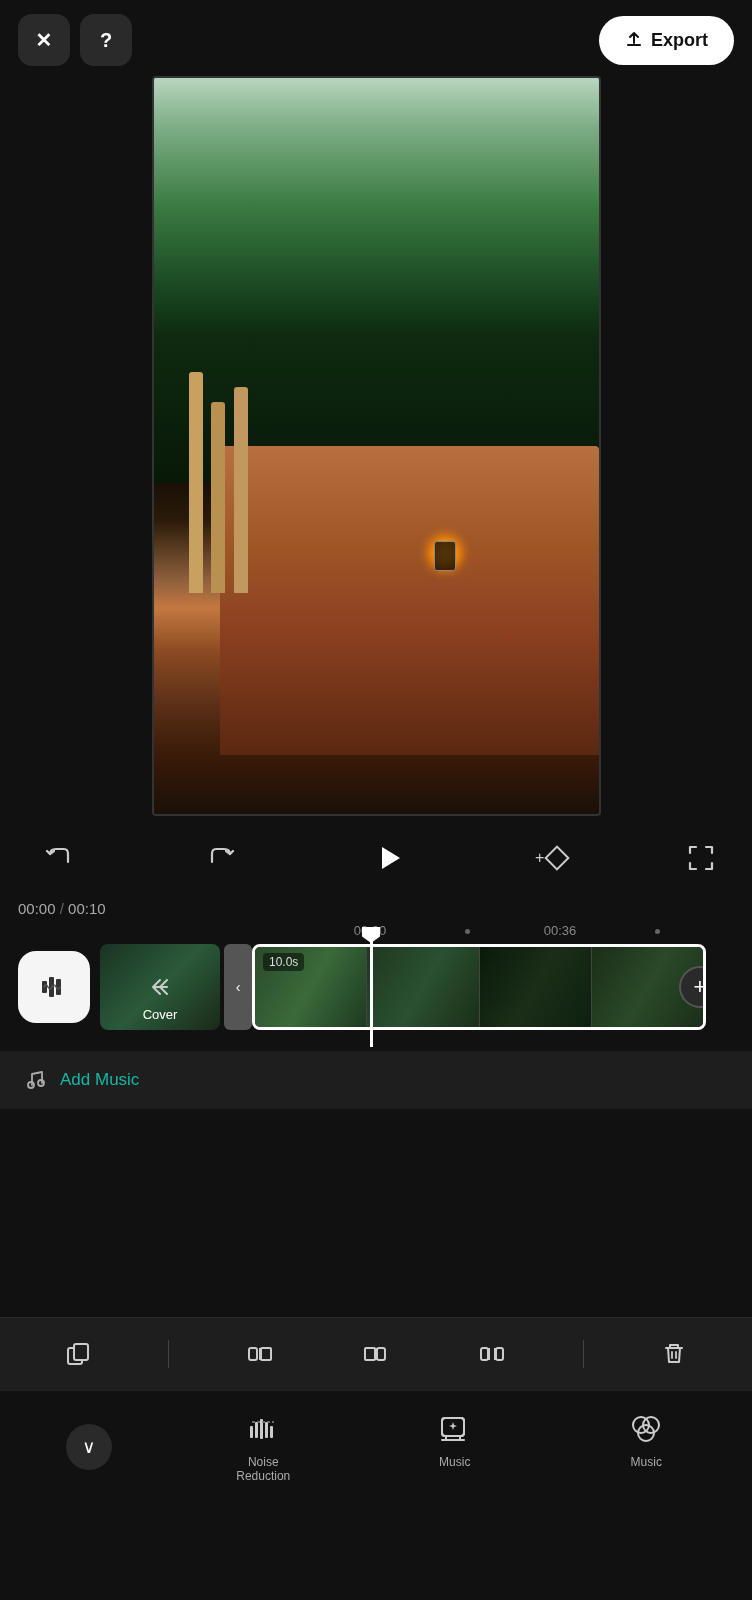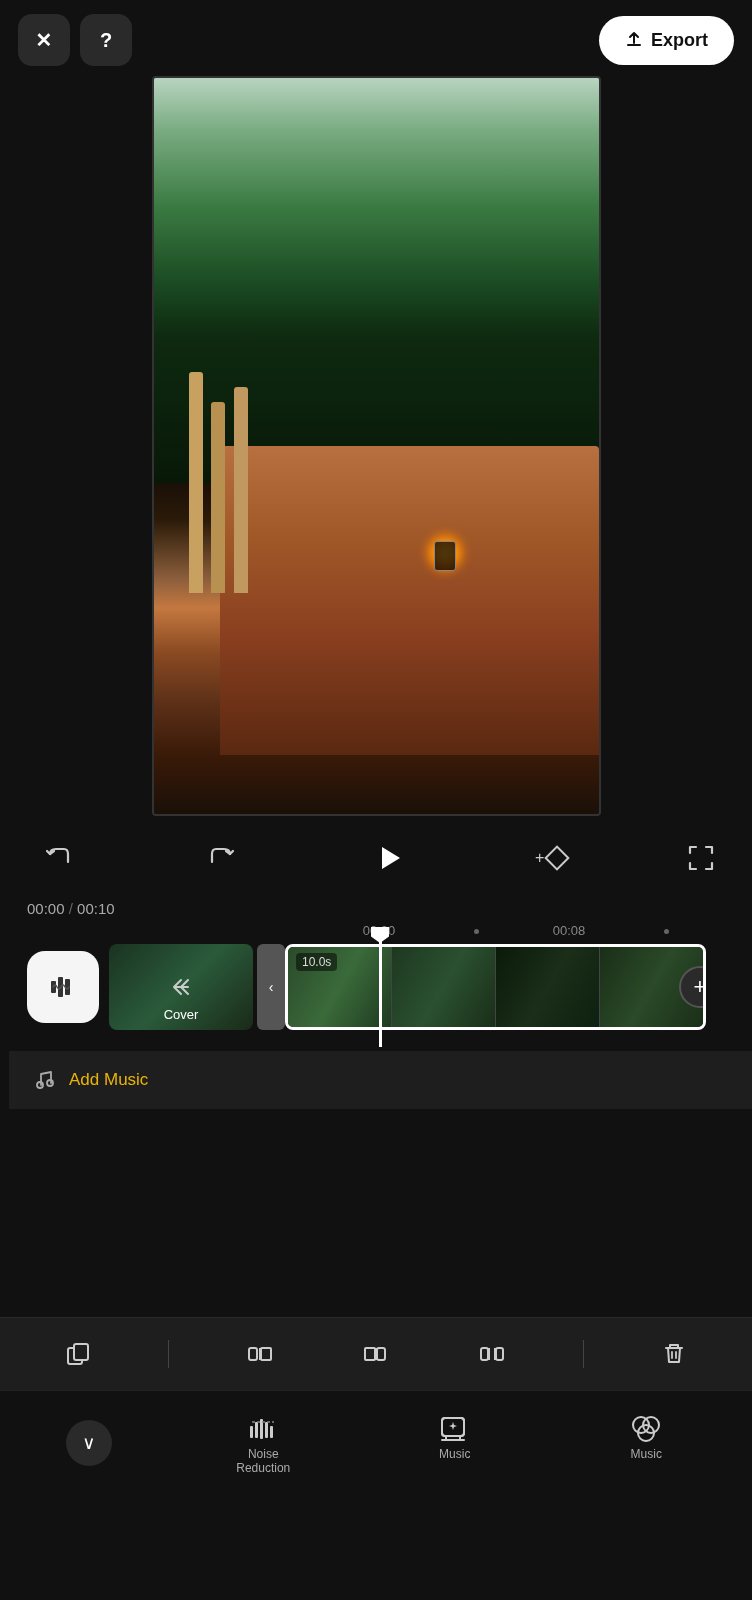--- a/index.html
+++ b/index.html
@@ -156,21 +156,20 @@
       cursor: pointer;
       display: flex;
       align-items: center;
       justify-content: center;
     }
 
     
     .timeline-section {
       background: #111111;
       padding: 0 0 8px 0;
-      margin-left: 9px;
     }
     .time-labels {
       display: flex;
       justify-content: space-between;
       padding: 0 18px;
       margin-bottom: 6px;
     }
 
     .timeline-area {
       position: relative;
@@ -191,21 +190,21 @@
       align-items: center;
       justify-content: center;
       cursor: pointer;
       margin-left: 18px;
       flex-shrink: 0;
       font-size: 26px;
     }
 
     
     .cover-clip {
-      width: 144px;
+      width: 120px;
       height: 86px;
       background: #404040;
       border-radius: 8px;
       margin-left: 10px;
       flex-shrink: 0;
       position: relative;
       display: flex;
       flex-direction: column;
       align-items: center;
       justify-content: center;
@@ -332,21 +331,21 @@
       align-items: center;
       gap: 14px;
       margin-top: 4px;
     }
     .music-icon {
       font-size: 20px;
       color: #bbbbbb;
     }
     .add-music-text {
       font-size: 17px;
-      color: #eab308;
+      color: #14b8a6;
     }
 
     
     .spacer {
       flex: 1;
       background: #111111;
       min-height: 120px;
     }
 
     
@@ -382,21 +381,21 @@
       padding: 14px 10px 10px;
       display: flex;
       align-items: flex-start;
       justify-content: space-around;
       border-top: 1px solid #222;
     }
     .tool-item {
       display: flex;
       flex-direction: column;
       align-items: center;
-      gap: 0;
+      gap: 8px;
       cursor: pointer;
       padding: 6px 10px;
       border-radius: 10px;
       min-width: 80px;
     }
     .tool-item.active-tool {
       border: 2.5px solid #ff3333;
       padding: 4px 8px;
     }
     .tool-icon {
@@ -506,21 +505,21 @@
 <div class="timeline-section">
   <div class="time-labels">
     <span style="font-size:15px;color:#aaa;">
       <span>00:00</span><span style="color:#666;"> / </span><span>00:10</span>
     </span>
     <span></span>
   </div>
 
   <div style="position:relative;padding-left:200px;margin-bottom:4px;display:flex;gap:0;">
     <span style="font-size:13px;color:#888;position:absolute;left:370px;transform:translateX(-50%);">00:00</span>
-    <span style="font-size:13px;color:#888;position:absolute;left:560px;transform:translateX(-50%);">00:08</span>
+    <span style="font-size:13px;color:#888;position:absolute;left:560px;transform:translateX(-50%);">00:36</span>
 
     <span style="position:absolute;left:465px;top:6px;width:5px;height:5px;background:#666;border-radius:50%;"></span>
     <span style="position:absolute;left:655px;top:6px;width:5px;height:5px;background:#666;border-radius:50%;"></span>
   </div>
 
   <div class="timeline-area">
 
     <button class="audio-track-btn">
       <svg width="32" height="32" viewBox="0 0 32 32" fill="none">
         <rect x="4" y="10" width="5" height="12" rx="1" fill="#333"></rect>

